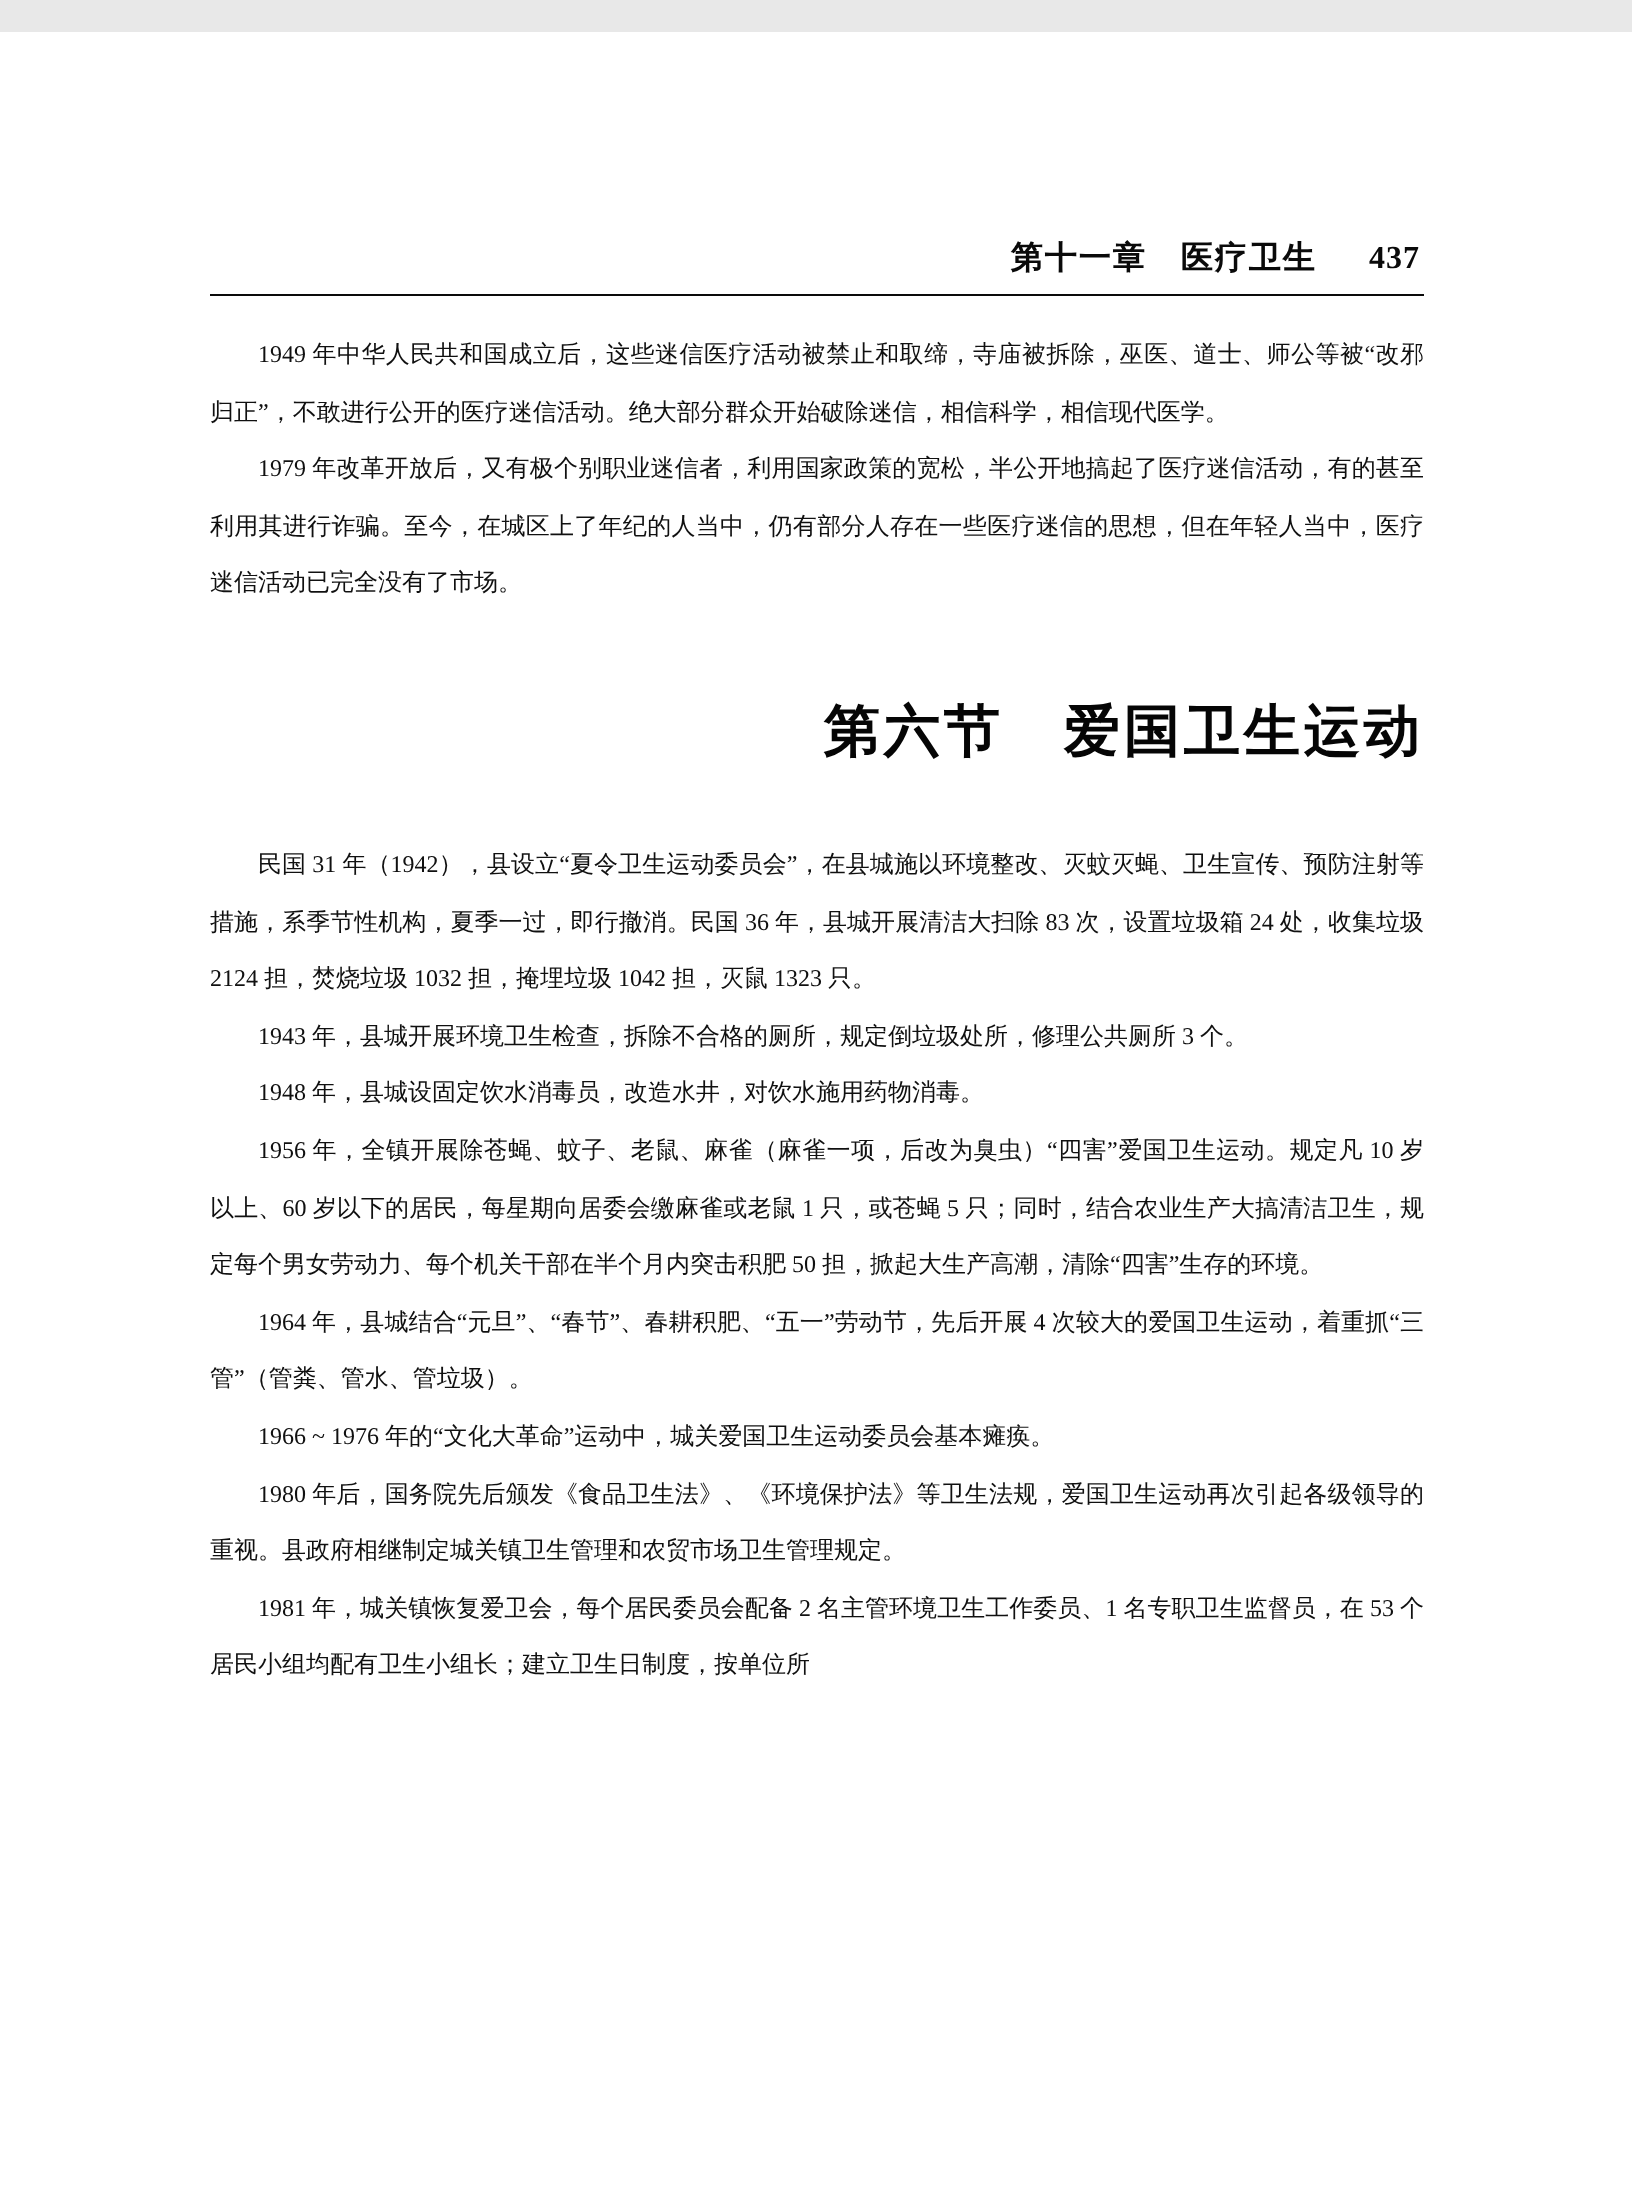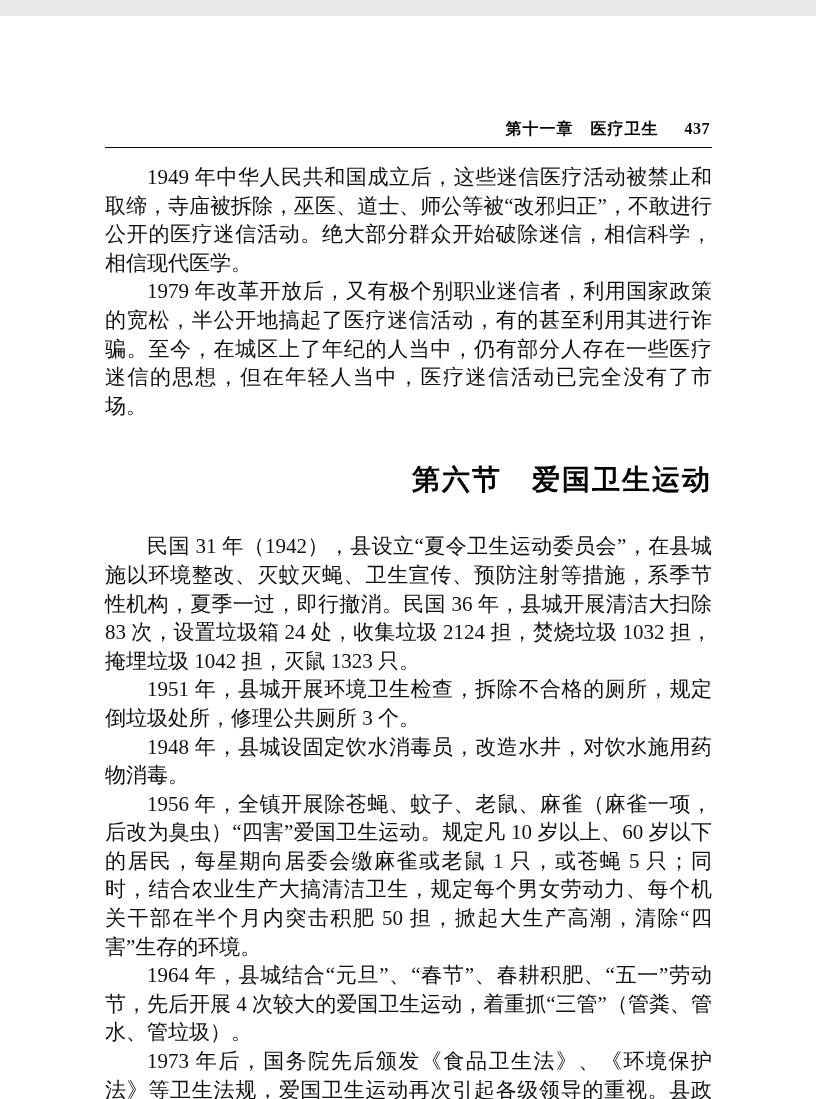--- a/index.html
+++ b/index.html
@@ -38,21 +38,21 @@
   .header-rule {
     border: none;
     border-top: 1.6px solid #0a0a0a;
     margin-top: 7px;
     width: 100%;
   }
   .body-text {
     margin-top: 15px;
   }
   p.para {
-    font-size: 21px;
+    font-size: 12px;
     line-height: 28.6px;
     text-indent: 2em;
     text-align: justify;
     text-justify: inter-ideograph;
     color: #101010;
   }
   h2.section-heading {
     font-size: 28px;
     font-weight: bold;
     text-align: right;
@@ -75,22 +75,23 @@
     </div>
     <hr class="header-rule">
 
     <div class="body-text">
       <p class="para">1949 年中华人民共和国成立后，这些迷信医疗活动被禁止和取缔，寺庙被拆除，巫医、道士、师公等被“改邪归正”，不敢进行公开的医疗迷信活动。绝大部分群众开始破除迷信，相信科学，相信现代医学。</p>
       <p class="para">1979 年改革开放后，又有极个别职业迷信者，利用国家政策的宽松，半公开地搞起了医疗迷信活动，有的甚至利用其进行诈骗。至今，在城区上了年纪的人当中，仍有部分人存在一些医疗迷信的思想，但在年轻人当中，医疗迷信活动已完全没有了市场。</p>
 
       <h2 class="section-heading">第六节　爱国卫生运动</h2>
 
       <p class="para">民国 31 年（1942），县设立“夏令卫生运动委员会”，在县城施以环境整改、灭蚊灭蝇、卫生宣传、预防注射等措施，系季节性机构，夏季一过，即行撤消。民国 36 年，县城开展清洁大扫除 83 次，设置垃圾箱 24 处，收集垃圾 2124 担，焚烧垃圾 1032 担，掩埋垃圾 1042 担，灭鼠 1323 只。</p>
-      <p class="para">1951 年，县城开展环境卫生检查，拆除不合格的厕所，规定倒垃圾处所，修理公共厕所 3 个。</p>
+      <p class="para">1943 年，县城开展环境卫生检查，拆除不合格的厕所，规定倒垃圾处所，修理公共厕所 3 个。</p>
       <p class="para">1948 年，县城设固定饮水消毒员，改造水井，对饮水施用药物消毒。</p>
       <p class="para">1956 年，全镇开展除苍蝇、蚊子、老鼠、麻雀（麻雀一项，后改为臭虫）“四害”爱国卫生运动。规定凡 10 岁以上、60 岁以下的居民，每星期向居委会缴麻雀或老鼠 1 只，或苍蝇 5 只；同时，结合农业生产大搞清洁卫生，规定每个男女劳动力、每个机关干部在半个月内突击积肥 50 担，掀起大生产高潮，清除“四害”生存的环境。</p>
       <p class="para">1964 年，县城结合“元旦”、“春节”、春耕积肥、“五一”劳动节，先后开展 4 次较大的爱国卫生运动，着重抓“三管”（管粪、管水、管垃圾）。</p>
-      <p class="para">1973 年后，国务院先后颁发《食品卫生法》、《环境保护法》等卫生法规，爱国卫生运动再次引起各级领导的重视。县政府相继制定城关镇卫生管理和农贸市场卫生管理规定。</p>
+      <p class="para">1966 ~ 1976 年的“文化大革命”运动中，城关爱国卫生运动委员会基本瘫痪。</p>
+      <p class="para">1980 年后，国务院先后颁发《食品卫生法》、《环境保护法》等卫生法规，爱国卫生运动再次引起各级领导的重视。县政府相继制定城关镇卫生管理和农贸市场卫生管理规定。</p>
       <p class="para">1981 年，城关镇恢复爱卫会，每个居民委员会配备 2 名主管环境卫生工作委员、1 名专职卫生监督员，在 53 个居民小组均配有卫生小组长；建立卫生日制度，按单位所</p>
     </div>
 
   </div>
 </div>
 
 </body></html>

